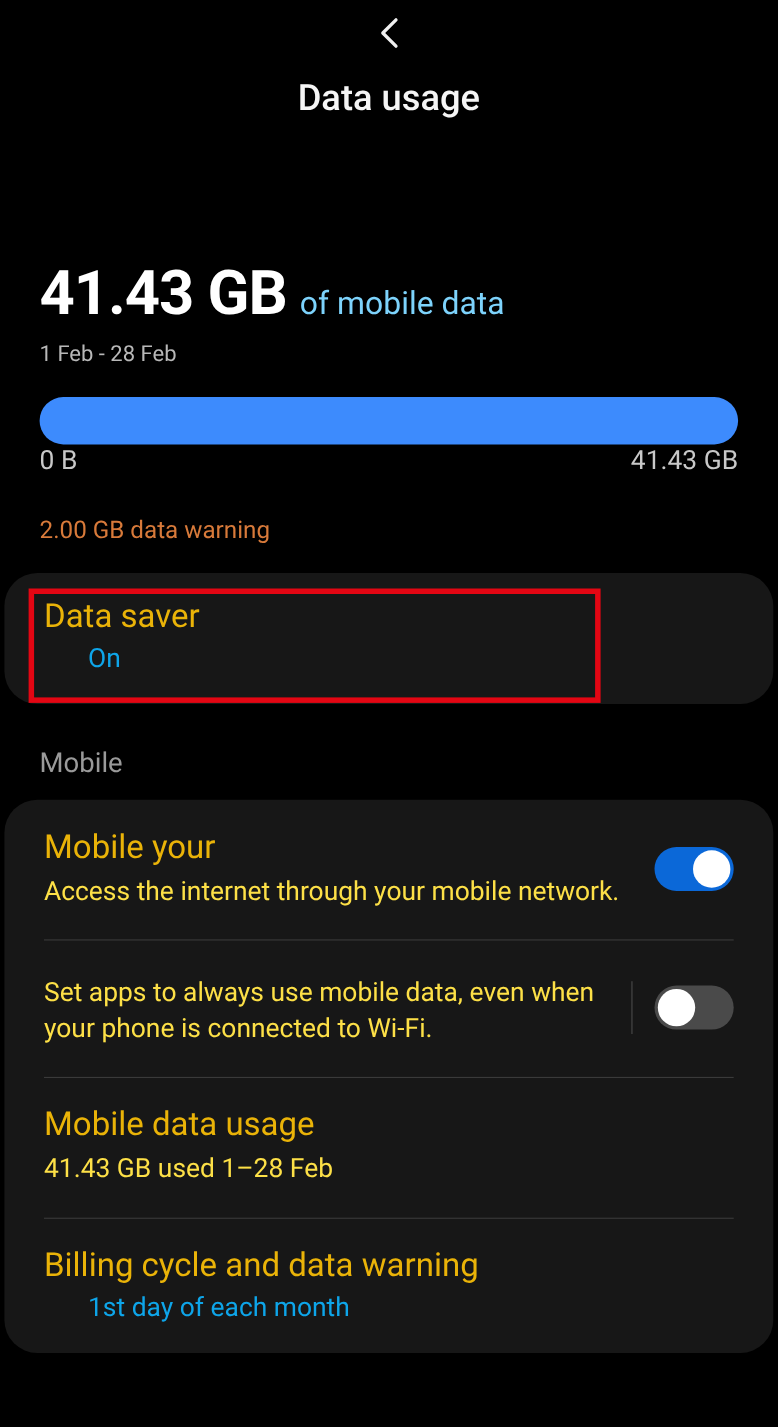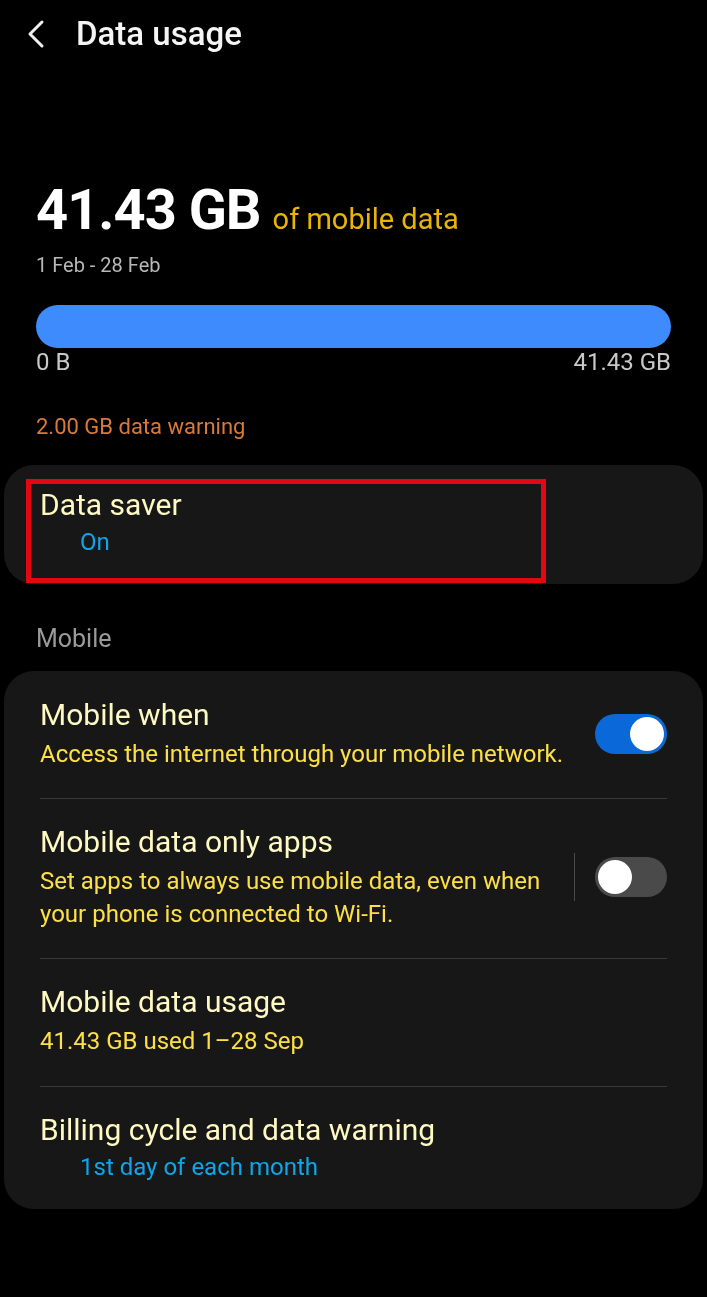--- a/index.html
+++ b/index.html
@@ -9,20 +9,21 @@
     background: #000000;
     font-family: -apple-system, BlinkMacSystemFont, "Segoe UI", Roboto, sans-serif;
     color: #ffffff;
     overflow: hidden;
   }
   .header {
     display: flex;
     align-items: center;
     padding: 14px 20px 14px 20px;
     gap: 24px;
+    flex-direction: column;
   }
   .back-icon {
     width: 32px;
     height: 32px;
     display: flex;
     align-items: center;
     justify-content: center;
   }
   .header-title {
     font-size: 33px;
@@ -38,21 +39,21 @@
     gap: 12px;
   }
   .usage-amount {
     font-size: 56px;
     font-weight: 700;
     color: #ffffff;
     letter-spacing: -1px;
   }
   .usage-amount-suffix {
     font-size: 29px;
-    color: #eab308;
+    color: #7dd3fc;
     font-weight: 400;
   }
   .usage-period {
     font-size: 20px;
     color: #b8b8b8;
     margin-top: 10px;
   }
   .progress-bar {
     margin-top: 28px;
     height: 43px;
@@ -84,21 +85,21 @@
     position: absolute;
     border: 5px solid #e30613;
     left: 22px;
     top: 14px;
     width: 520px;
     height: 104px;
     pointer-events: none;
   }
   .row-title {
     font-size: 30px;
-    color: #fef9c3;
+    color: #eab308;
     font-weight: 400;
   }
   .row-sub-blue {
     font-size: 24px;
     color: #0ea5e9;
     margin-top: 6px;
     margin-left: 40px;
   }
   .row-sub-gray {
     font-size: 24px;
@@ -195,43 +196,42 @@
   <div class="row-sub-blue">On</div>
   <div class="highlight-box"></div>
 </div>
 
 <div class="section-label">Mobile</div>
 
 <div class="card mobile-card">
 
   <div class="mobile-row">
     <div class="mobile-row-text">
-      <div class="row-title">Mobile when</div>
+      <div class="row-title">Mobile your</div>
       <div class="row-sub-gray">Access the internet through your mobile network.</div>
     </div>
     <div class="toggle on">
       <div class="toggle-knob"></div>
     </div>
   </div>
 
   <div class="mobile-row">
     <div class="mobile-row-text">
-      <div class="row-title">Mobile data only apps</div>
       <div class="row-sub-gray">Set apps to always use mobile data, even when your phone is connected to Wi-Fi.</div>
     </div>
     <div class="toggle-divider"></div>
     <div class="toggle off">
       <div class="toggle-knob"></div>
     </div>
   </div>
 
   <div class="mobile-row">
     <div class="mobile-row-text">
       <div class="row-title">Mobile data usage</div>
-      <div class="row-sub-gray">41.43 GB used 1–28 Sep</div>
+      <div class="row-sub-gray">41.43 GB used 1–28 Feb</div>
     </div>
   </div>
 
   <div class="mobile-row">
     <div class="mobile-row-text">
       <div class="row-title">Billing cycle and data warning</div>
       <div class="row-sub-blue">1st day of each month</div>
     </div>
   </div>
 

